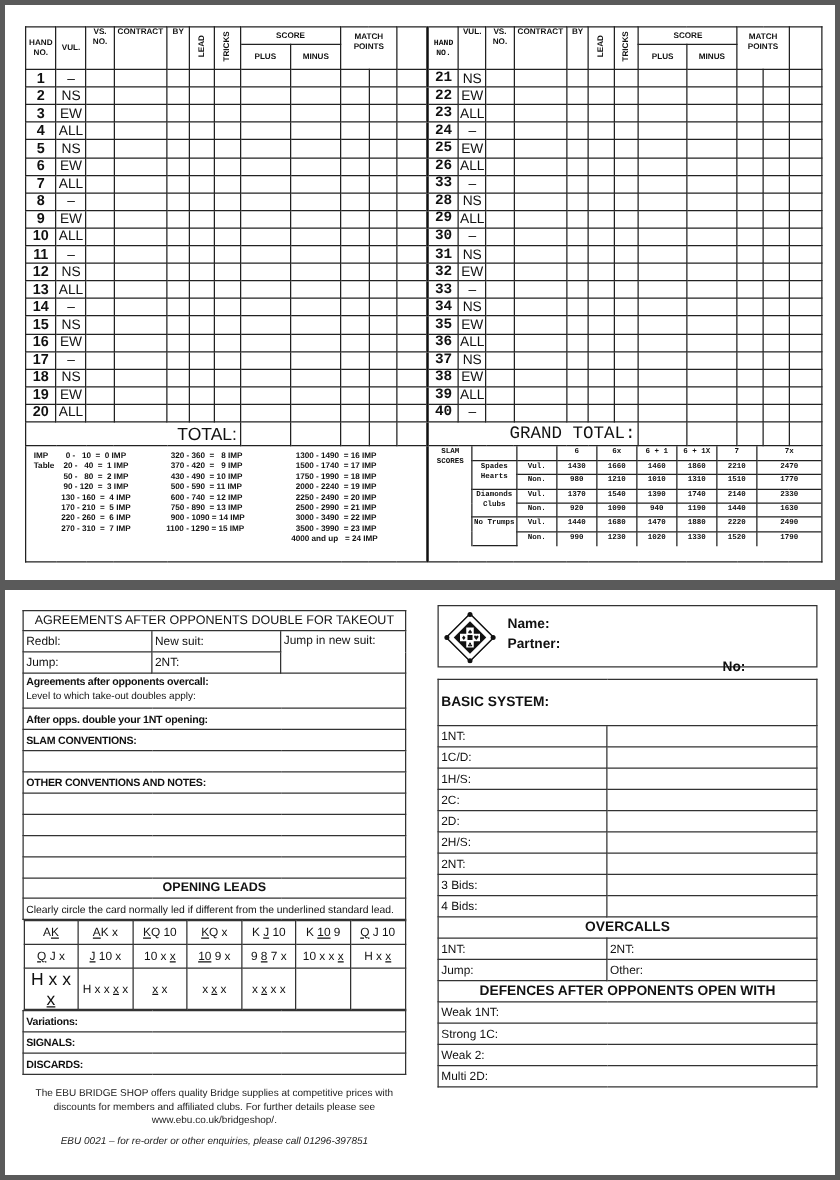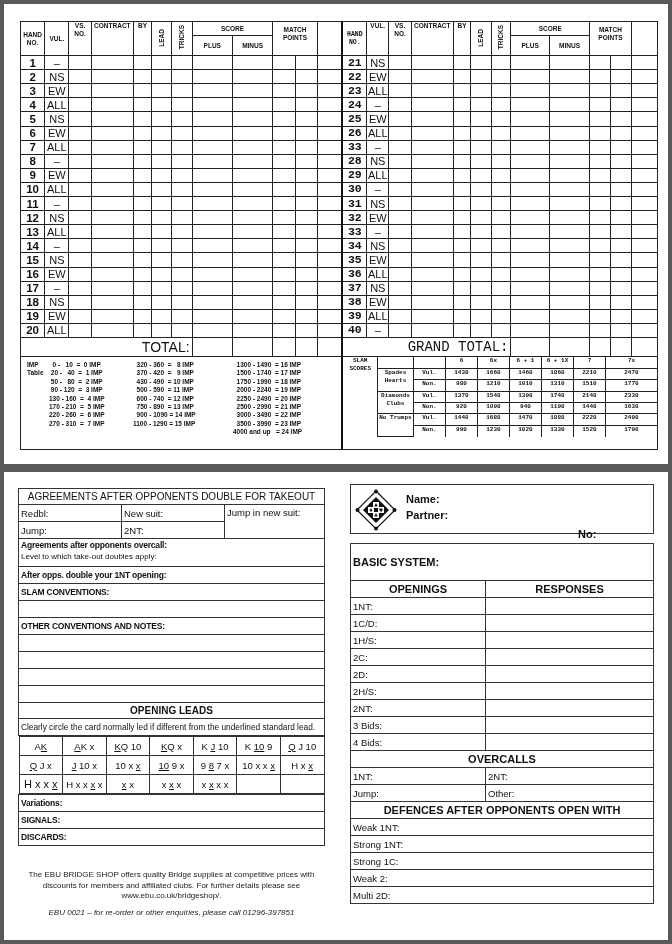--- a/index.html
+++ b/index.html
@@ -825,21 +825,21 @@
                 <tr>
                   <td style="border: 1px solid rgb(51, 51, 51); text-align: center; font-size: 9.5px; height: 19px;"><span></span><u>Q</u><span> J x</span></td>
                   <td style="border: 1px solid rgb(51, 51, 51); text-align: center; font-size: 9.5px; height: 19px;"><span></span><u>J</u><span> 10 x</span></td>
                   <td style="border: 1px solid rgb(51, 51, 51); text-align: center; font-size: 9.5px; height: 19px;"><span>10 x </span><u>x</u><span></span></td>
                   <td style="border: 1px solid rgb(51, 51, 51); text-align: center; font-size: 9.5px; height: 19px;"><span></span><u>10</u><span> 9 x</span></td>
                   <td style="border: 1px solid rgb(51, 51, 51); text-align: center; font-size: 9.5px; height: 19px;"><span>9 </span><u>8</u><span> 7 x</span></td>
                   <td style="border: 1px solid rgb(51, 51, 51); text-align: center; font-size: 9.5px; height: 19px;"><span>10 x x </span><u>x</u><span></span></td>
                   <td style="border: 1px solid rgb(51, 51, 51); text-align: center; font-size: 9.5px; height: 19px;"><span>H x </span><u>x</u><span></span></td>
                 </tr>
                 <tr>
-                  <td style="border: 1px solid rgb(51, 51, 51); text-align: center; font-size: 11px; height: 19px;"><span>H x x </span><u>x</u><span></span></td>
+                  <td style="border: 1px solid rgb(51, 51, 51); text-align: center; font-size: 14px; height: 19px;"><span>H x x </span><u>x</u><span></span></td>
                   <td style="border: 1px solid rgb(51, 51, 51); text-align: center; font-size: 9.5px; height: 19px;"><span>H x x </span><u>x</u><span> x</span></td>
                   <td style="border: 1px solid rgb(51, 51, 51); text-align: center; font-size: 9.5px; height: 19px;"><span></span><u>x</u><span> x</span></td>
                   <td style="border: 1px solid rgb(51, 51, 51); text-align: center; font-size: 9.5px; height: 19px;"><span>x </span><u>x</u><span> x</span></td>
                   <td style="border: 1px solid rgb(51, 51, 51); text-align: center; font-size: 9.5px; height: 19px;"><span>x </span><u>x</u><span> x x</span></td>
                   <td style="border: 1px solid rgb(51, 51, 51); text-align: center; font-size: 9.5px; height: 19px;"><span></span><u></u><span></span></td>
                   <td style="border: 1px solid rgb(51, 51, 51); text-align: center; font-size: 9.5px; height: 19px;"><span></span><u></u><span></span></td>
                 </tr>
               </tbody>
         </table>
       </td>
@@ -885,24 +885,20 @@
 
   <table class="sys">
     <colgroup>
         <col style="width:135px">
         <col>
       </colgroup>
     <tbody>
         <tr>
           <td colspan="2" class="big">BASIC SYSTEM:</td>
         </tr>
-    <tr>
-      <td class="hd">OPENINGS</td>
-      <td class="hd">RESPONSES</td>
-    </tr>
     </tbody>
       <tbody id="openings-body">
         <tr>
           <td>1NT:</td>
           <td></td>
         </tr>
         <tr>
           <td>1C/D:</td>
           <td></td>
         </tr>
@@ -947,23 +943,20 @@
       <td>Jump:</td>
       <td>Other:</td>
     </tr>
     <tr>
           <td colspan="2" class="hd">DEFENCES AFTER OPPONENTS OPEN WITH</td>
         </tr>
     </tbody>
       <tbody id="defences-body">
         <tr>
           <td colspan="2">Weak 1NT:</td>
-        </tr>
-        <tr>
-          <td colspan="2">Strong 1NT:</td>
         </tr>
         <tr>
           <td colspan="2">Strong 1C:</td>
         </tr>
         <tr>
           <td colspan="2">Weak 2:</td>
         </tr>
         <tr>
           <td colspan="2">Multi 2D:</td>
         </tr>

